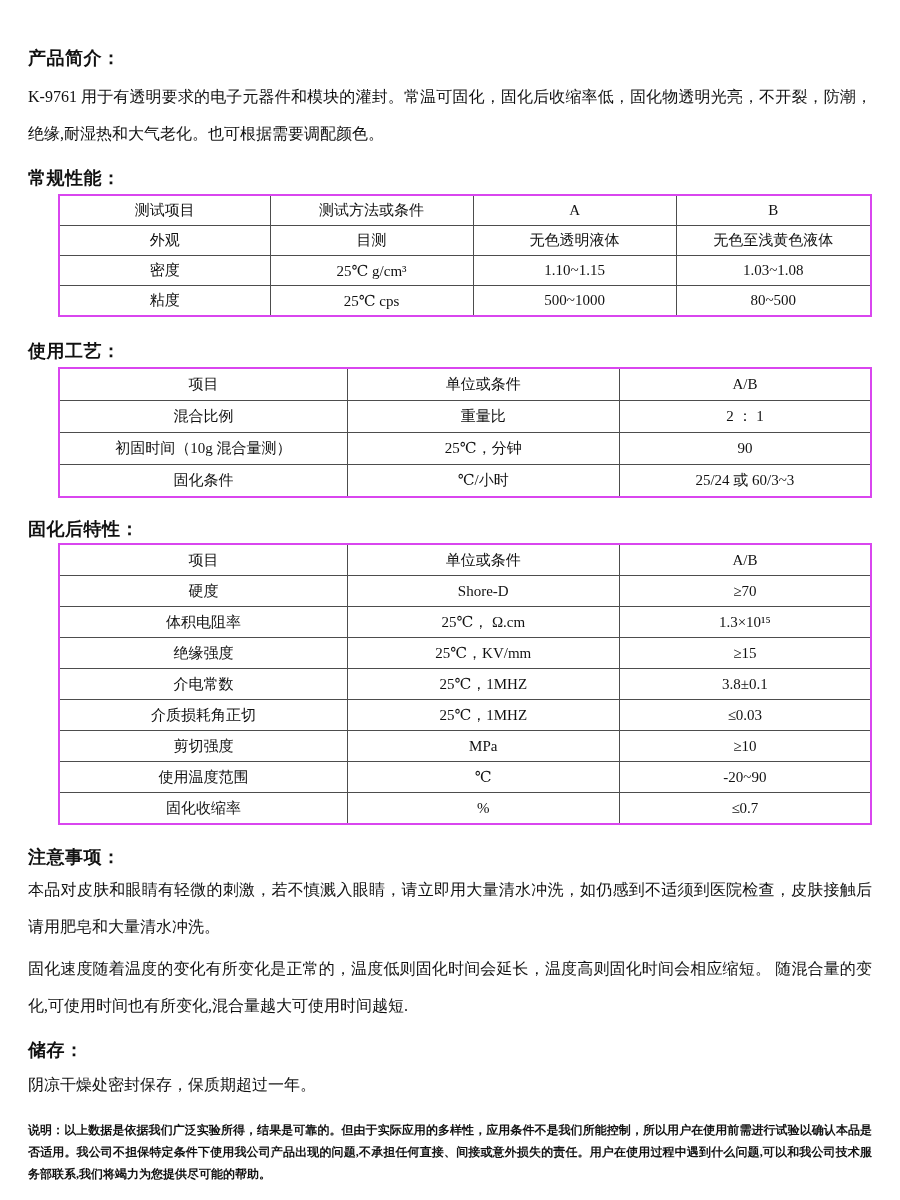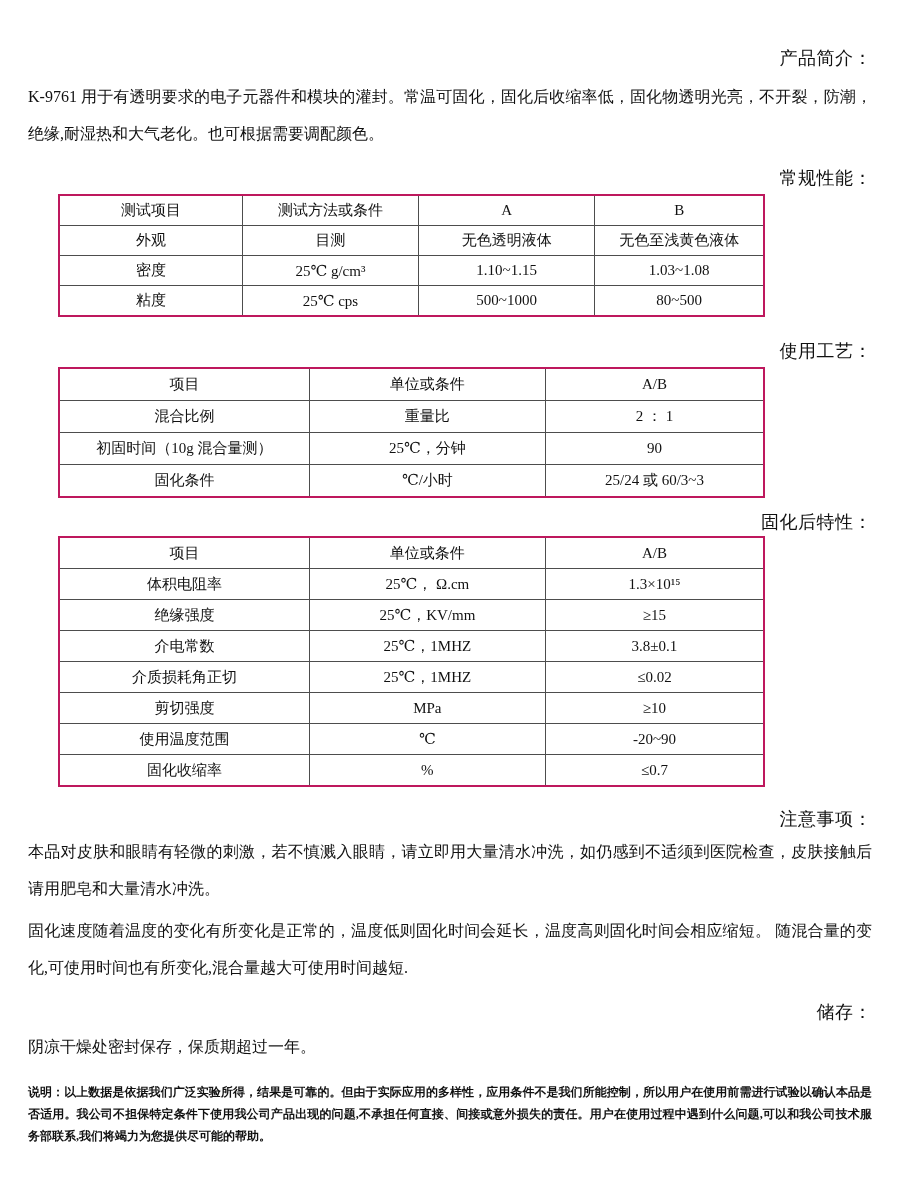--- a/index.html
+++ b/index.html
@@ -13,45 +13,44 @@
     overflow: hidden;
     font-family: "Liberation Serif", "DejaVu Serif", serif;
     color: #111111;
   }
   .doc {
     padding: 46px 28px 0 28px;
   }
   h2.sec-heading {
     font-size: 18px;
     line-height: 24px;
-    font-weight: 400;
+    font-weight: 700;
     margin: 0;
     letter-spacing: 0.5px;
-    text-align: right;
   }
   p.body-text {
     font-size: 16px;
     line-height: 37px;
     margin: 0;
     text-align: justify;
   }
   .intro p.body-text { margin-top: 8px; }
 
   .sec-general   h2 { margin-top: 14px; }
   .sec-usage     h2 { margin-top: 22px; }
-  .sec-cured     h2 { margin-top: 12px; }
+  .sec-cured     h2 { margin-top: 19px; }
   .sec-notes     h2 { margin-top: 20px; }
   .sec-storage   h2 { margin-top: 14px; }
 
   table.spec {
     border-collapse: collapse;
-    width: 707px;
+    width: 814px;
     margin-left: 30px;
     table-layout: fixed;
-    border: 2px solid #be185d;
+    border: 2px solid #d946ef;
     font-size: 15px;
   }
   table.spec.t1 { margin-top: 4px; }
   table.spec.t2 { margin-top: 4px; }
   table.spec.t3 { margin-top: 2px; }
   table.spec th, table.spec td {
     border: 1.5px solid #4d4d4d;
     text-align: center;
     vertical-align: middle;
     font-weight: 400;
@@ -170,38 +169,43 @@
       </colgroup>
       <thead>
           <tr>
             <th>项目</th>
             <th>单位或条件</th>
             <th>A/B</th>
           </tr>
         </thead>
       <tbody>
           <tr>
+            <td>硬度</td>
+            <td>Shore-D</td>
+            <td>≥70</td>
+          </tr>
+          <tr>
             <td>体积电阻率</td>
             <td>25℃， Ω.cm</td>
             <td>1.3×10¹⁵</td>
           </tr>
           <tr>
             <td>绝缘强度</td>
             <td>25℃，KV/mm</td>
             <td>≥15</td>
           </tr>
           <tr>
             <td>介电常数</td>
             <td>25℃，1MHZ</td>
             <td>3.8±0.1</td>
           </tr>
           <tr>
             <td>介质损耗角正切</td>
             <td>25℃，1MHZ</td>
-            <td>≤0.02</td>
+            <td>≤0.03</td>
           </tr>
           <tr>
             <td>剪切强度</td>
             <td>MPa</td>
             <td>≥10</td>
           </tr>
           <tr>
             <td>使用温度范围</td>
             <td>℃</td>
             <td>-20~90</td>

